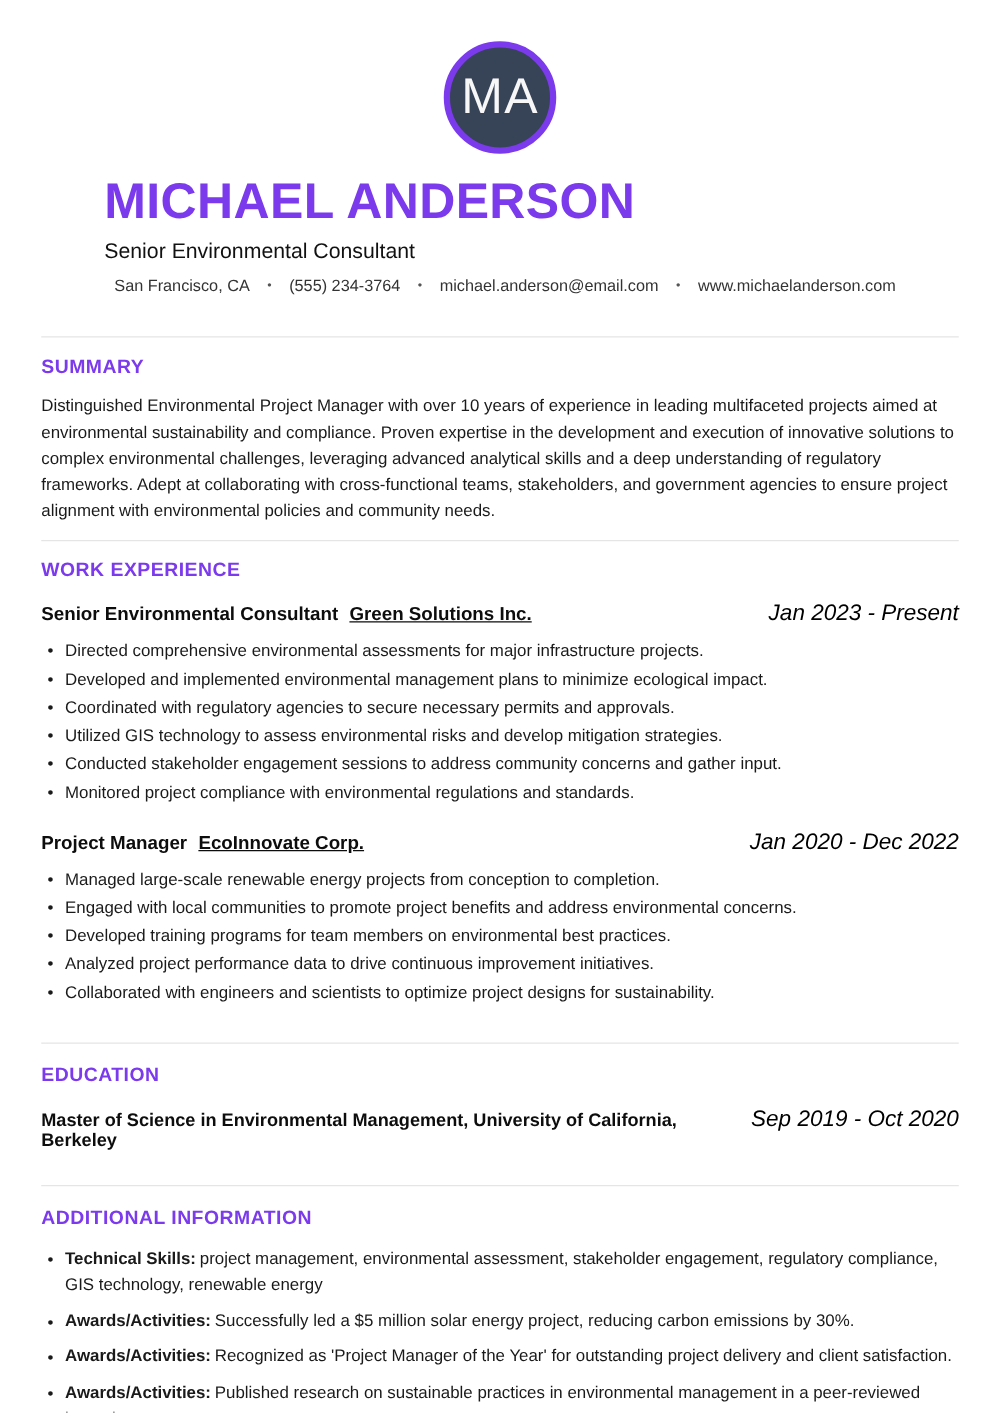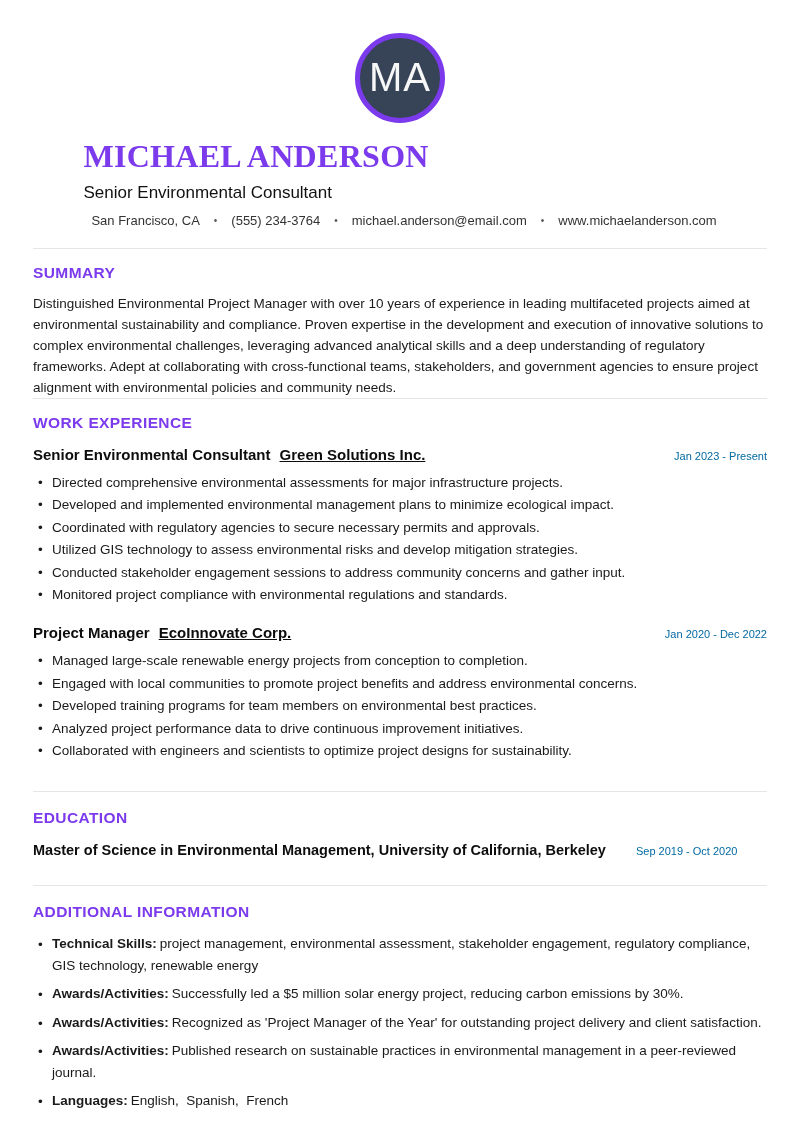--- a/index.html
+++ b/index.html
@@ -20,41 +20,41 @@
     background: var(--avatar-bg, #374357);
     border: 5px solid var(--avatar-ring, #7C3AED);
     display: flex; align-items: center; justify-content: center;
   }
   .avatar-initials {
     color: #f7f7f7; font-size: 40px; font-weight: 500; letter-spacing: 1px;
     line-height: 1; transform: translateY(-1px);
   }
   .name {
     color: var(--accent, #7C3AED);
-    font-size: 32px; font-weight: 700; letter-spacing: 0.3px; line-height: 1.05; font-family: Liberation Serif, serif;
+    font-size: 40px; font-weight: 700; letter-spacing: 0.3px; line-height: 1.05;
   }
   .job-title { font-size: 17px; font-weight: 500; color: #111; margin-top: 9px; }
   .contact { display: flex; align-items: center; font-size: 13px; color: #333; margin-top: 10px; padding-left: 8px; }
   .sep { font-size: 10px; color: #555; margin: 0 14px; }
 
   
-  .section { border-top: 1px solid var(--divider, #e5e5e5); padding-top: 15px; }
+  .section { border-top: 1px solid var(--divider, #e5e5e5); padding-top: 15px; margin-top: 13px; }
   .section-heading {
     color: var(--accent, #7C3AED);
     font-size: 15.5px; font-weight: 700; letter-spacing: 0.4px;
   }
   .summary-text { font-size: 13.5px; line-height: 21px; margin-top: 11px; color: #1a1a1a; }
 
   
   .job { margin-top: 14px; }
   .job + .job { margin-top: 20px; }
   .job-header { display: flex; justify-content: space-between; align-items: baseline; }
   .job-title-line { font-size: 15px; font-weight: 700; color: #0d0d0d; }
   .job-company { margin-left: 9px; text-decoration: underline; }
-  .dates { font-size: 11px; font-weight: 400; color: #0369a1; white-space: nowrap; }
+  .dates { font-size: 18px; font-style: italic; font-weight: 400; color: #000000; white-space: nowrap; }
 
   ul.bullets { list-style: none; margin-top: 10px; }
   ul.bullets li {
     position: relative; padding-left: 19px;
     font-size: 13.5px; line-height: 19px; margin-bottom: 3.5px; color: #1a1a1a;
   }
   ul.bullets li::before { content: "\2022"; position: absolute; left: 5px; top: 0; }
 
   
   .section-education { margin-top: 31px; padding-top: 17px; }

